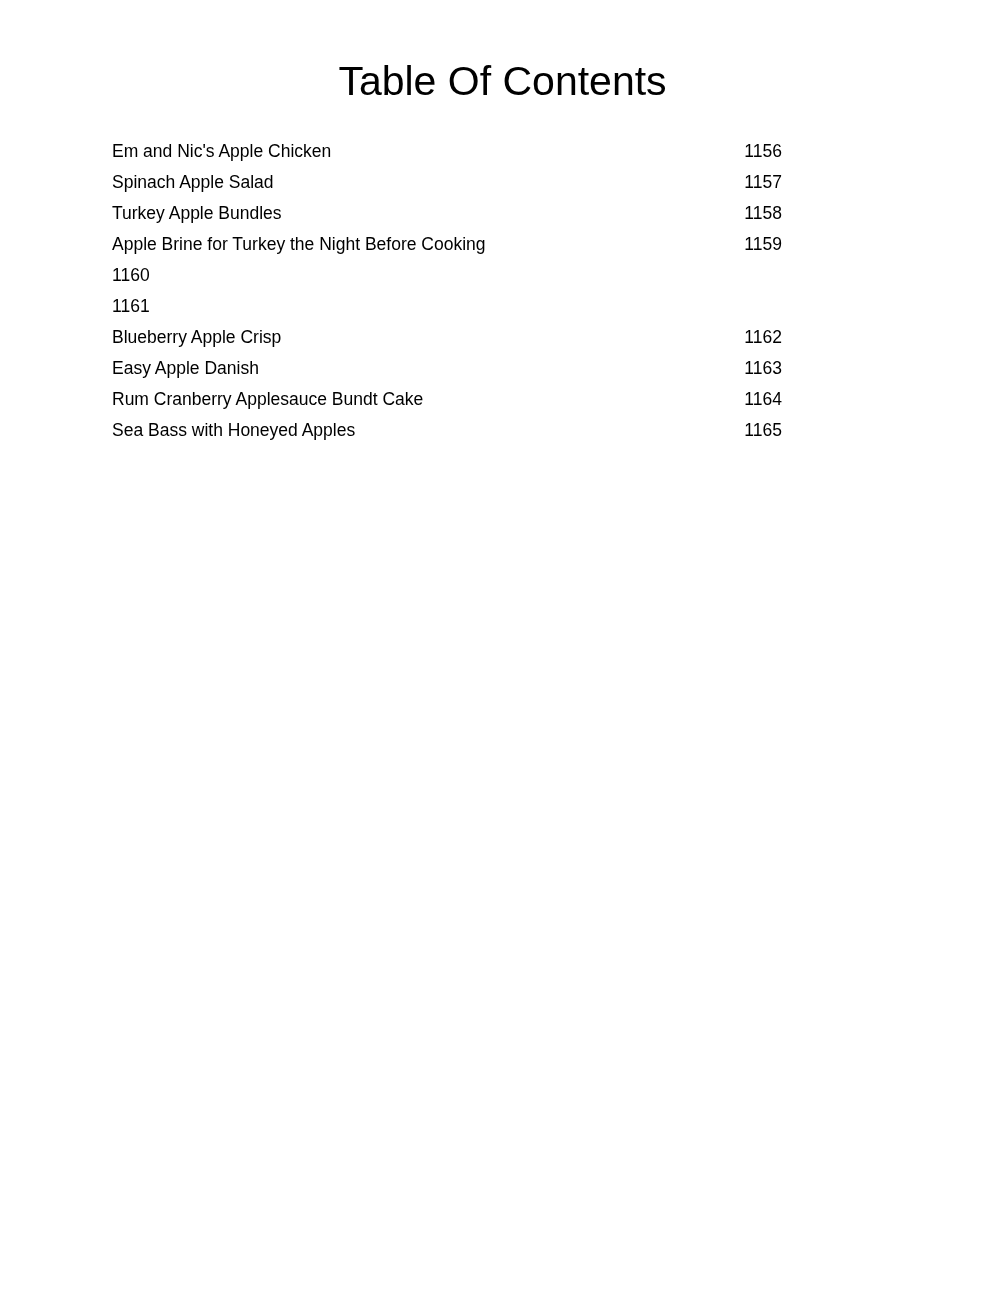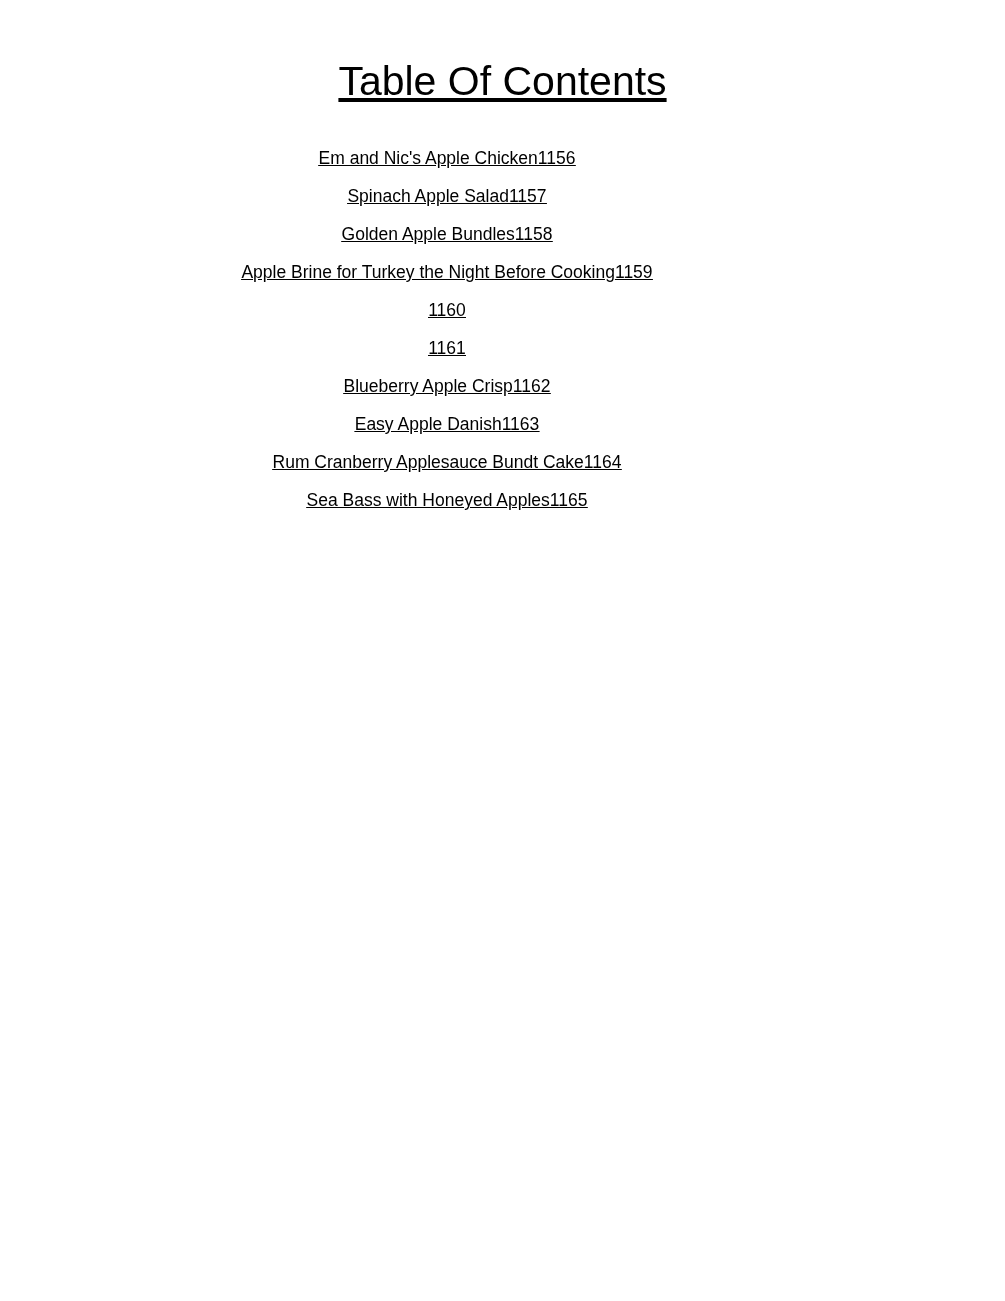--- a/index.html
+++ b/index.html
@@ -1,15 +1,15 @@
 <!DOCTYPE html>
 <html><head>
 <meta charset="utf-8">
 <style>
-  * { margin: 0; padding: 0; box-sizing: border-box; text-decoration: underline; }
+  * { margin: 0; padding: 0; box-sizing: border-box; }
   html, body {
     background: #ffffff;
     font-family: "Liberation Sans", sans-serif;
     color: #000000;
   }
   .page {
     position: relative;
     width: 1005px;
     height: 1301px;
     background: #ffffff;
@@ -27,27 +27,26 @@
     letter-spacing: 0px;
   }
   .toc-list {
     position: absolute;
     top: 136px;
     left: 112px;
     width: 670px;
   }
   .toc-row {
     display: flex;
-    justify-content: center;
+    justify-content: space-between;
     align-items: baseline;
     height: 31px;
     font-size: 17.5px;
     line-height: 31px;
     color: #000000;
-    margin-top: 7px;
   }
   .toc-entry-title {
     white-space: nowrap;
     text-align: left;
   }
   .toc-entry-page {
     white-space: nowrap;
     text-align: right;
   }
 </style>
@@ -62,21 +61,21 @@
     <span class="toc-entry-title">Em and Nic's Apple Chicken</span>
     <span class="toc-entry-page">1156</span>
   </div>
 
   <div class="toc-row">
     <span class="toc-entry-title">Spinach Apple Salad</span>
     <span class="toc-entry-page">1157</span>
   </div>
 
   <div class="toc-row">
-    <span class="toc-entry-title">Golden Apple Bundles</span>
+    <span class="toc-entry-title">Turkey Apple Bundles</span>
     <span class="toc-entry-page">1158</span>
   </div>
 
   <div class="toc-row">
     <span class="toc-entry-title">Apple Brine for Turkey the Night Before Cooking</span>
     <span class="toc-entry-page">1159</span>
   </div>
 
   <div class="toc-row">
     <span class="toc-entry-page">1160</span>

